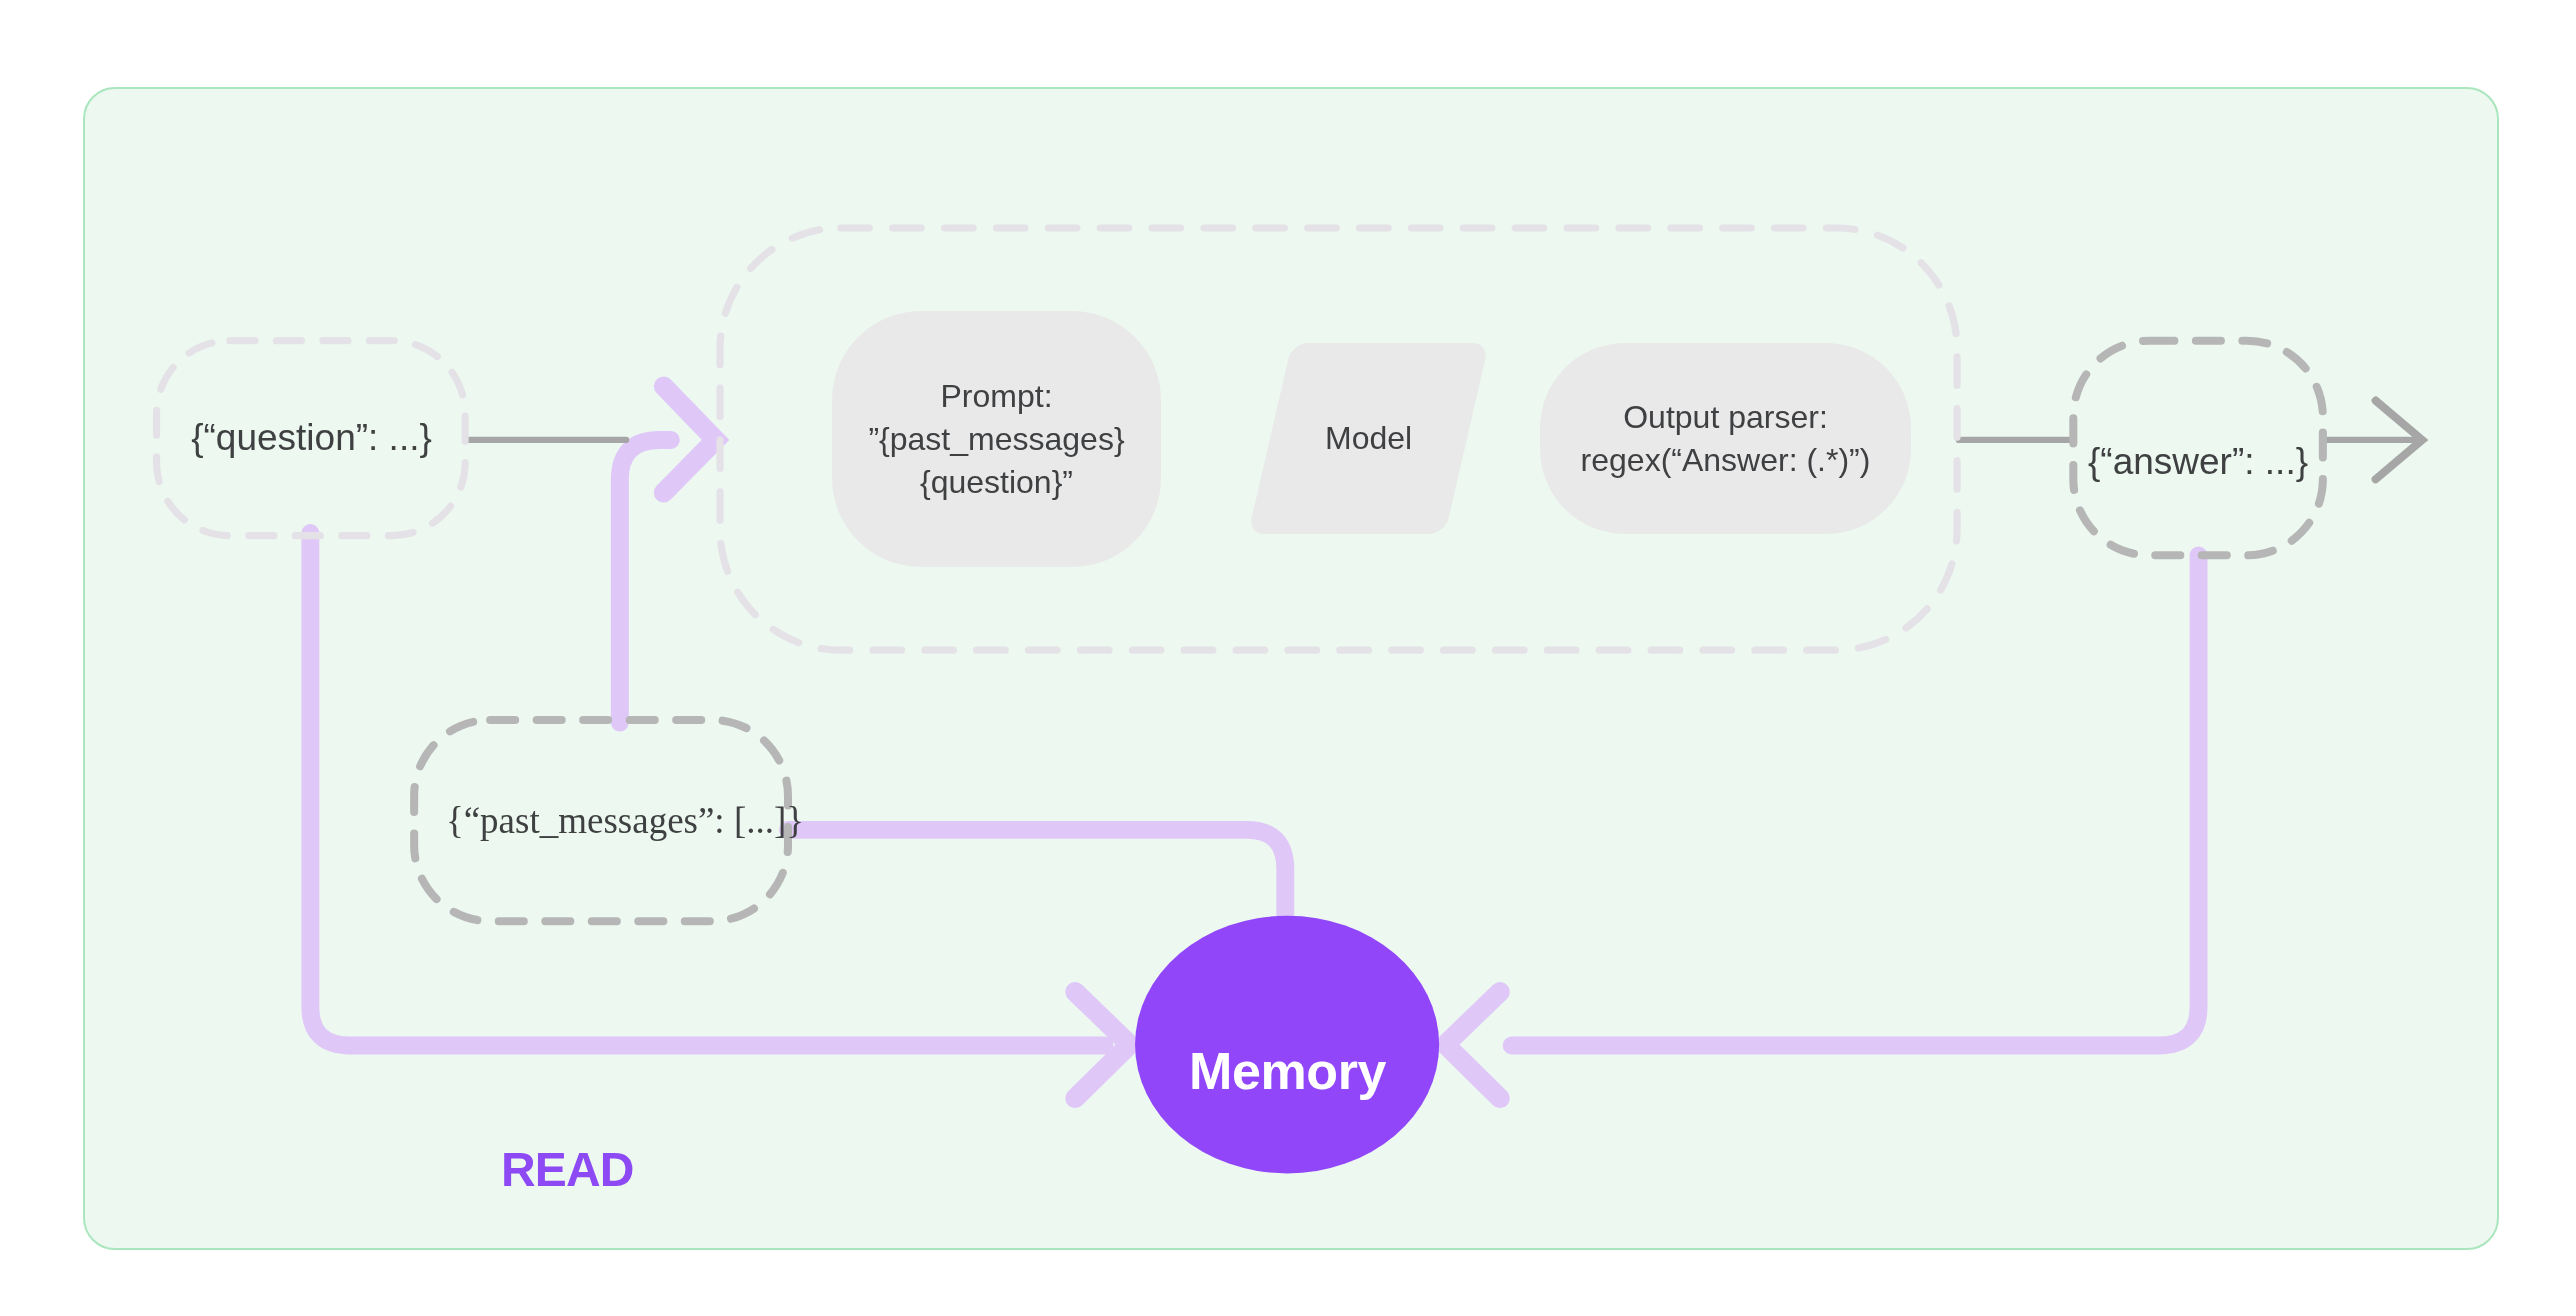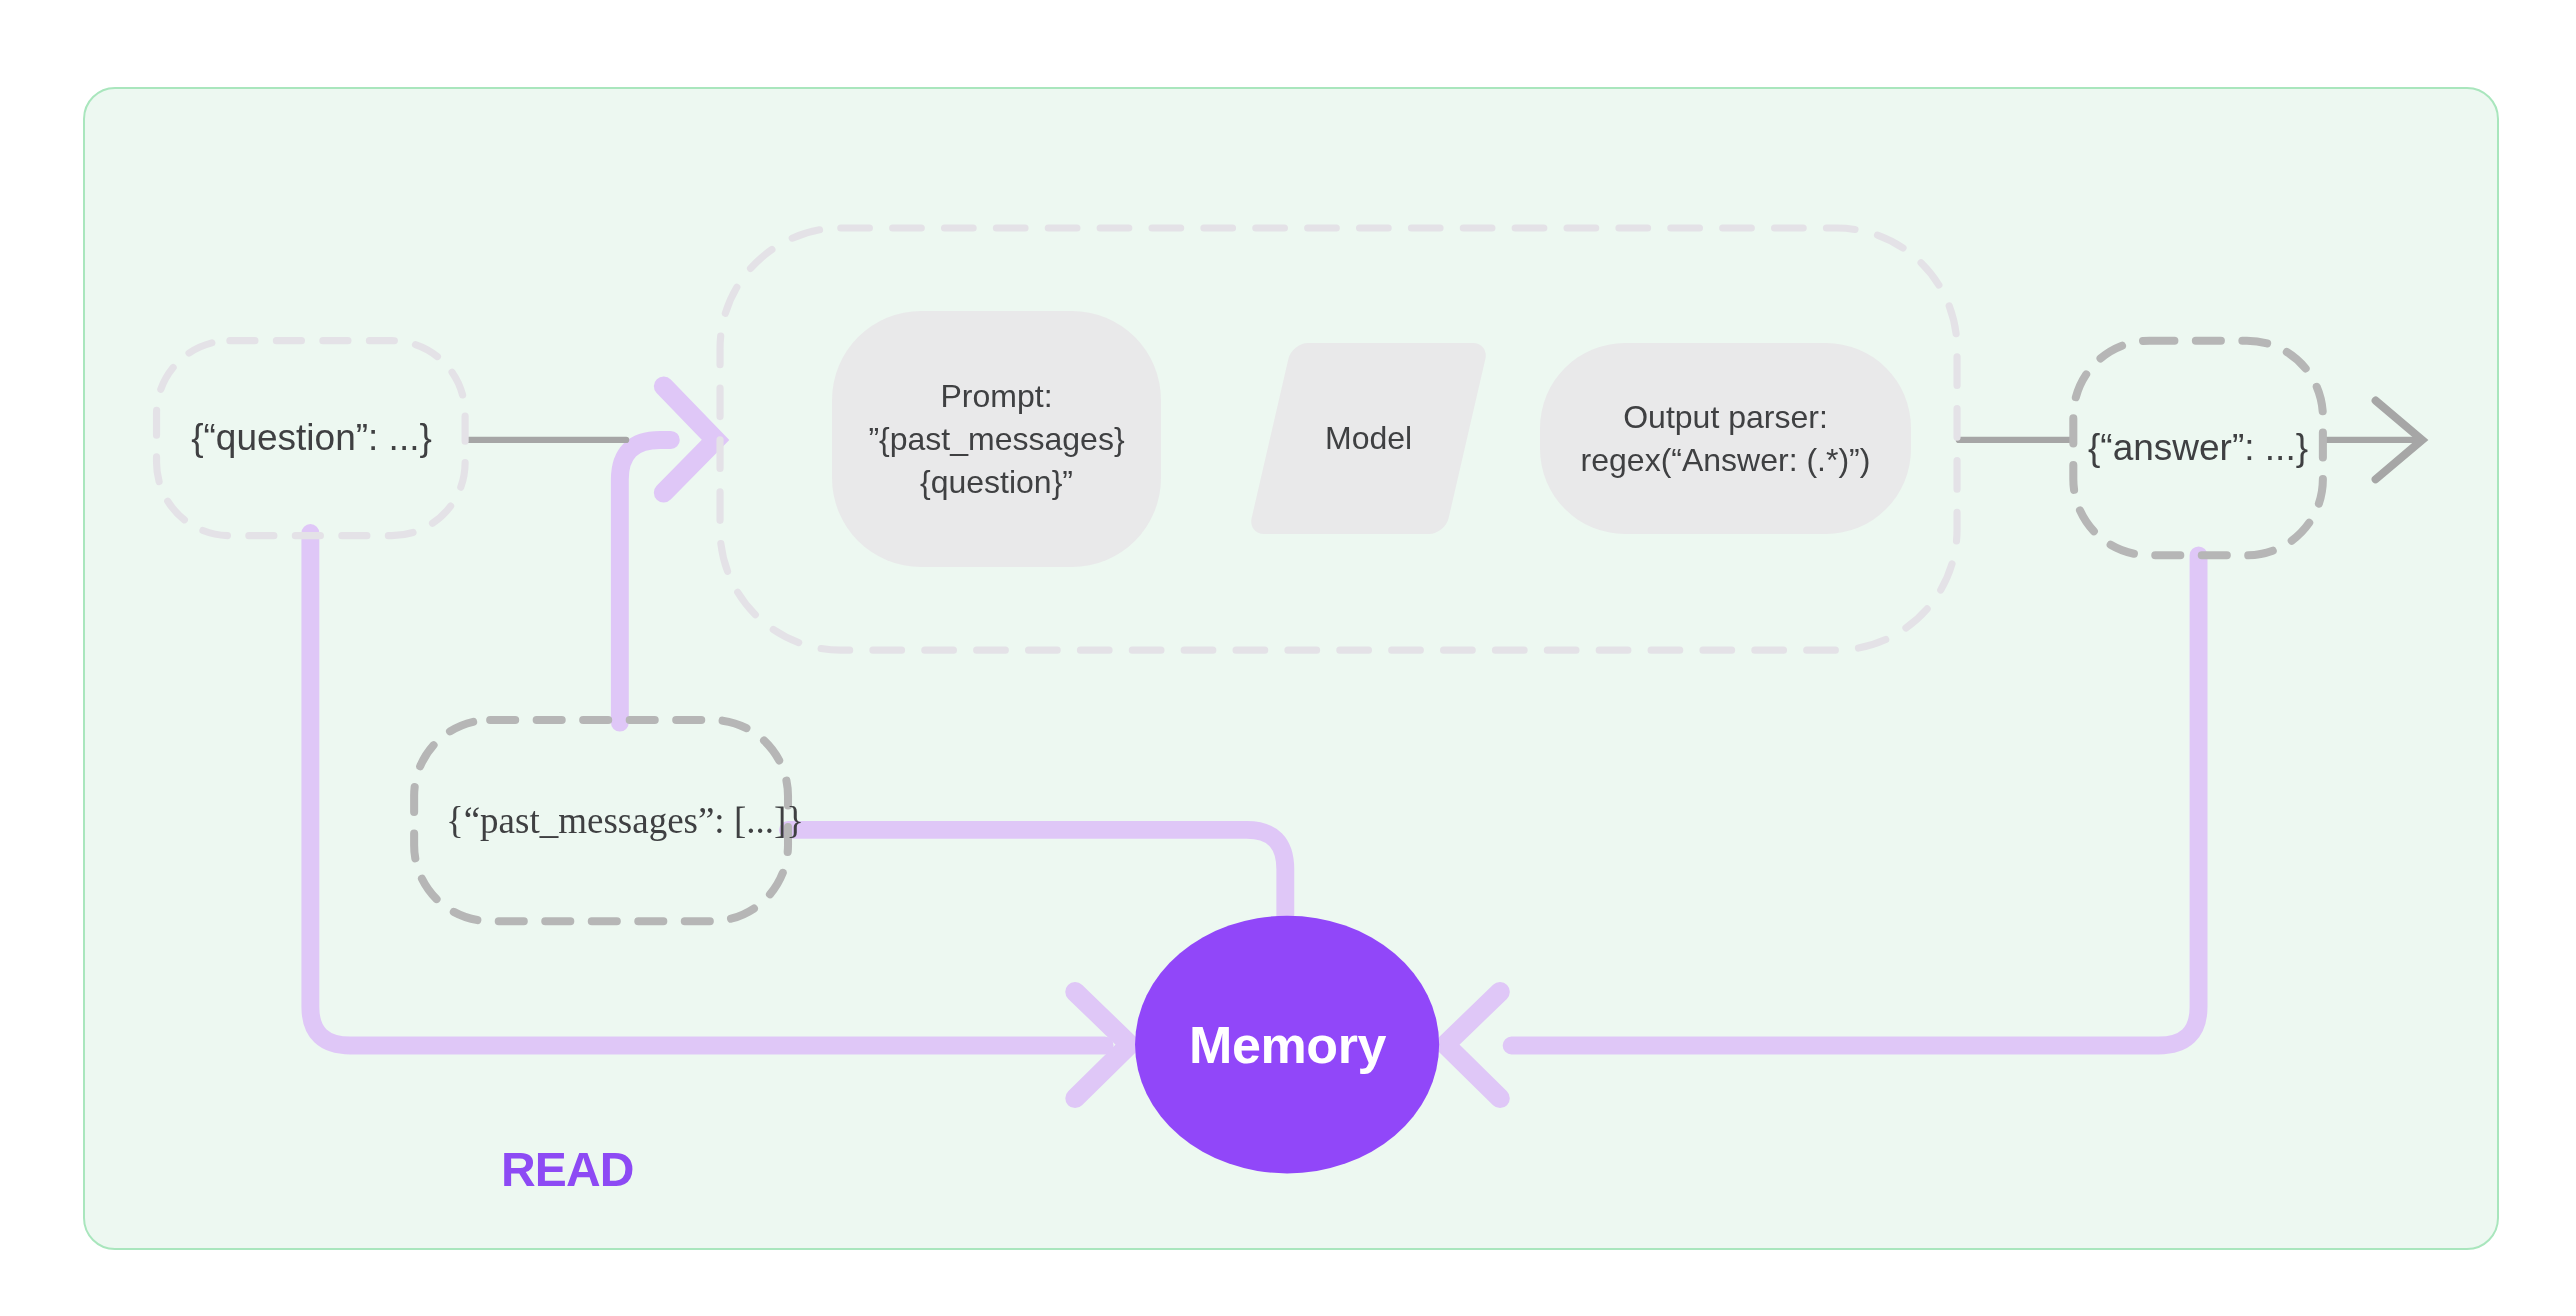--- a/index.html
+++ b/index.html
@@ -30,23 +30,23 @@
     background:#e9e9ea;
     display:flex;flex-direction:column;align-items:center;justify-content:center;text-align:center;
     color:#3f4042;font-size:32px;line-height:43px;
   }
   .prompt-node{left:832px;top:297px;width:329px;height:256px;border-radius:89px;}
   .model-node{left:1270px;top:329px;width:197px;height:191px;border-radius:16px;transform:skewX(-13deg);}
   .model-node .inner{transform:skewX(13deg);}
   .parser-node{left:1540px;top:329px;width:371px;height:191px;border-radius:85px;text-align:right;}
   .question-label{left:157px;top:326px;width:309px;height:195px;}
   .past-label{left:438px;top:706px;width:374px;height:201px;font-family:Liberation Serif, serif;}
-  .answer-label{left:2073px;top:326px;width:250px;height:215px;text-align:right;}
+  .answer-label{left:2073px;top:340px;width:250px;height:215px;text-align:right;}
   .memory-label{
-    position:absolute;z-index:3;left:1135px;top:977px;width:305px;height:107px;
+    position:absolute;z-index:3;left:1135px;top:1003px;width:305px;height:107px;
     display:flex;align-items:center;justify-content:center;
     color:#ffffff;font-size:52px;font-weight:700;letter-spacing:-0.4px;
   }
   .op-label{
     position:absolute;z-index:2;
     color:#8d4af4;font-size:48px;font-weight:700;letter-spacing:-0.9px;line-height:72px;
   }
   .read-label{left:501px;top:1120px;}
   .write-label{left:1758px;top:1120px;}
 </style>

